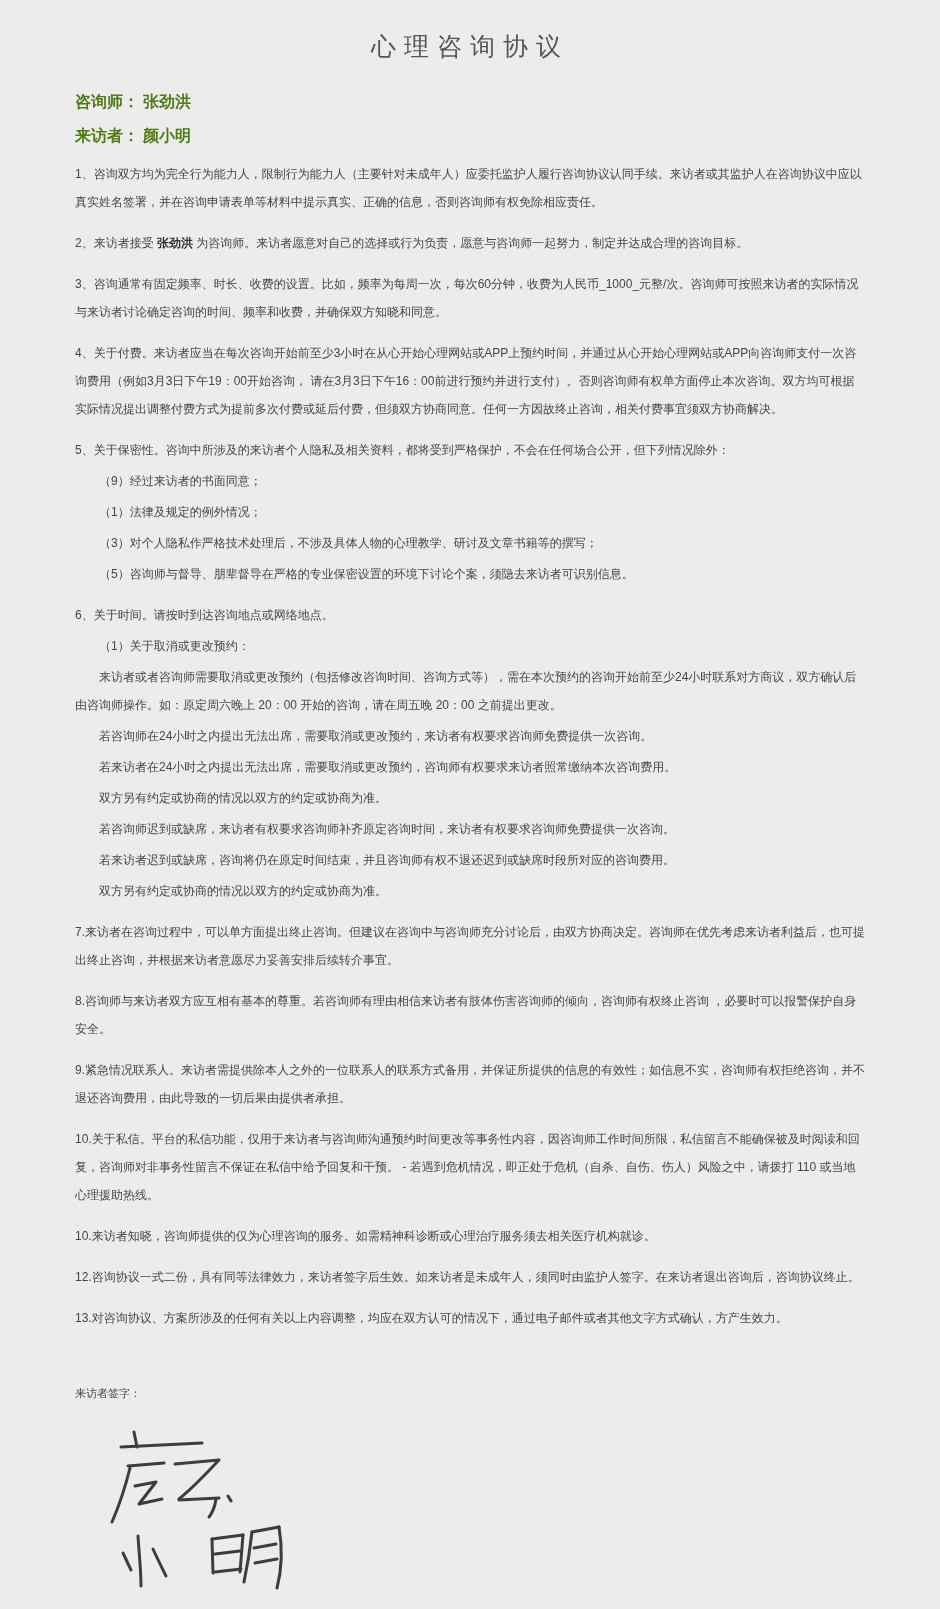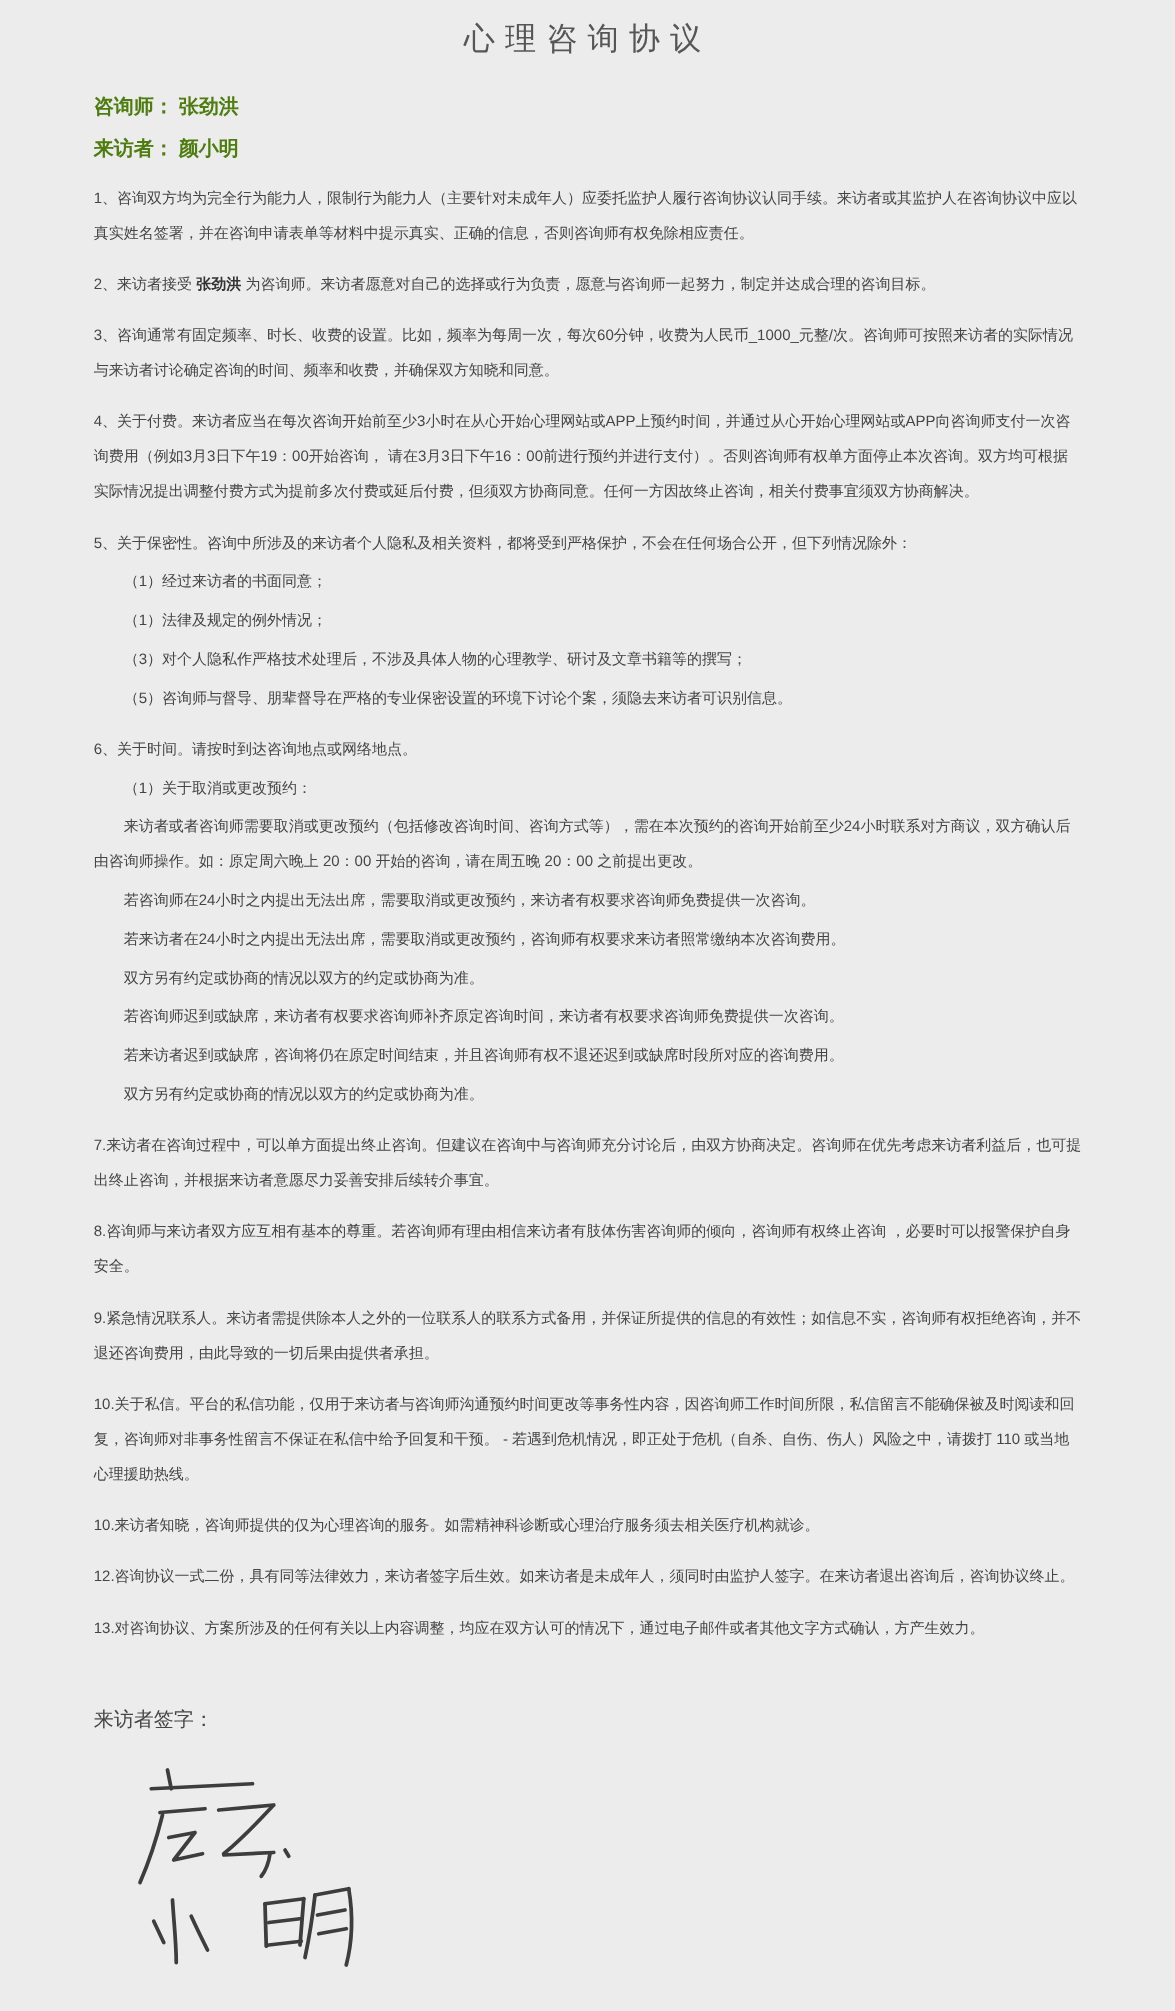--- a/index.html
+++ b/index.html
@@ -11,42 +11,42 @@
     color: #454545;
     font-family: "Liberation Sans", sans-serif;
   }
   .page { padding: 6px 75px 30px 75px; }
   .title {
     text-align: center;
     font-size: 25px;
     font-weight: 400;
     letter-spacing: 8px;
     color: #565656;
-    margin: 8px 0 28px 0;
+    margin: 24px 0 28px 0;
   }
   .party {
     margin: 12px 0;
     font-size: 16px;
     line-height: 22px;
     font-weight: bold;
     color: #4d7c0f;
   }
   .party .name { margin-left: 4px; }
   .clause-block { margin: 13px 0; }
   .clause {
     margin: 3px 0;
     font-size: 12px;
     line-height: 28px;
     color: #454545;
   }
   .clause strong { color: #333; }
   .sub { text-indent: 2em; }
   .sig-label {
     margin: 50px 0 0 0;
-    font-size: 16px;
+    font-size: 11px;
     line-height: 22px;
     color: #454545;
   }
   .signature {
     display: block;
     margin: 16px 0 0 30px;
   }
   .date-row {
     margin: 44px 0 0 410px;
     width: 380px;
@@ -77,21 +77,21 @@
   <div class="clause-block">
     <p class="clause">3、咨询通常有固定频率、时长、收费的设置。比如，频率为每周一次，每次60分钟，收费为人民币_1000_元整/次。咨询师可按照来访者的实际情况与来访者讨论确定咨询的时间、频率和收费，并确保双方知晓和同意。</p>
   </div>
 
   <div class="clause-block">
     <p class="clause">4、关于付费。来访者应当在每次咨询开始前至少3小时在从心开始心理网站或APP上预约时间，并通过从心开始心理网站或APP向咨询师支付一次咨询费用（例如3月3日下午19：00开始咨询， 请在3月3日下午16：00前进行预约并进行支付）。否则咨询师有权单方面停止本次咨询。双方均可根据实际情况提出调整付费方式为提前多次付费或延后付费，但须双方协商同意。任何一方因故终止咨询，相关付费事宜须双方协商解决。</p>
   </div>
 
   <div class="clause-block">
     <p class="clause">5、关于保密性。咨询中所涉及的来访者个人隐私及相关资料，都将受到严格保护，不会在任何场合公开，但下列情况除外：</p>
-    <p class="clause sub">（1）经过来访者的书面同意；</p>
+    <p class="clause sub">（9）经过来访者的书面同意；</p>
     <p class="clause sub">（1）法律及规定的例外情况；</p>
     <p class="clause sub">（3）对个人隐私作严格技术处理后，不涉及具体人物的心理教学、研讨及文章书籍等的撰写；</p>
     <p class="clause sub">（5）咨询师与督导、朋辈督导在严格的专业保密设置的环境下讨论个案，须隐去来访者可识别信息。</p>
   </div>
 
   <div class="clause-block">
     <p class="clause">6、关于时间。请按时到达咨询地点或网络地点。</p>
     <p class="clause sub">（1）关于取消或更改预约：</p>
     <p class="clause sub">来访者或者咨询师需要取消或更改预约（包括修改咨询时间、咨询方式等），需在本次预约的咨询开始前至少24小时联系对方商议，双方确认后由咨询师操作。如：原定周六晚上 20：00 开始的咨询，请在周五晚 20：00 之前提出更改。</p>
     <p class="clause sub">若咨询师在24小时之内提出无法出席，需要取消或更改预约，来访者有权要求咨询师免费提供一次咨询。</p>

